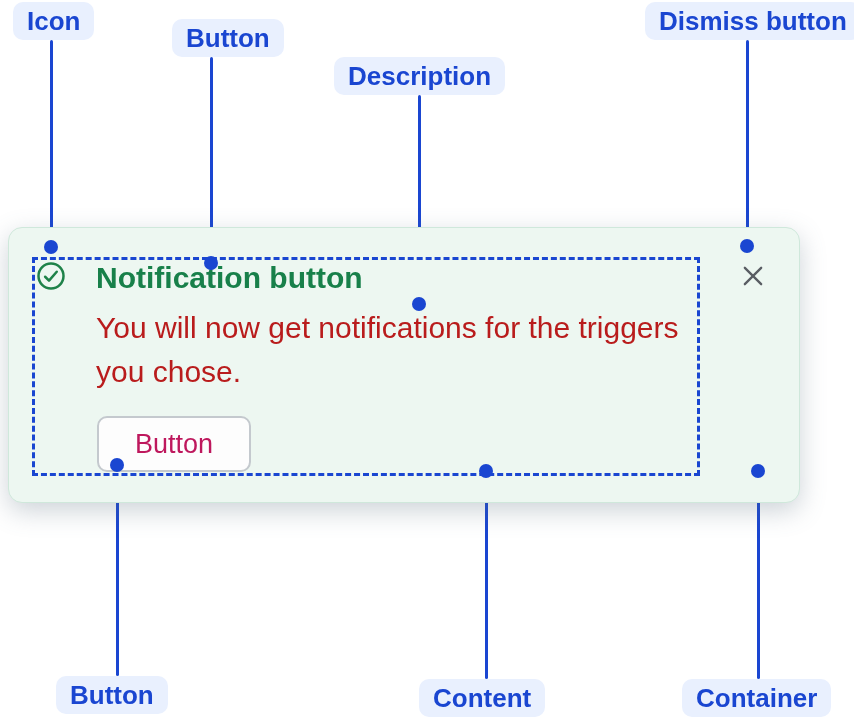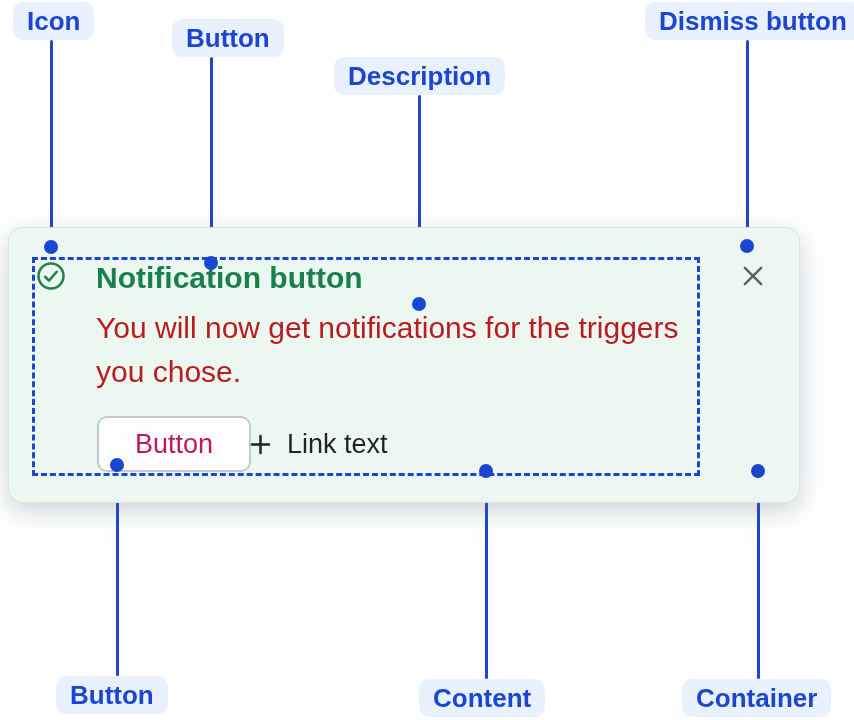--- a/index.html
+++ b/index.html
@@ -103,28 +103,20 @@
   </span>
 
   <div class="flag-title">Notification button</div>
 
   <div class="flag-description">You will now get notifications for the triggers you chose.</div>
 
   <button class="flag-button">
     <span>Button</span>
   </button>
 
-  <div class="flag-link">
-    <span style="display:inline-flex;">
-      <svg width="27" height="27" viewBox="0 0 24 24" fill="none">
-        <path d="M12 4.5 V19.5 M4.5 12 H19.5" stroke="#1F2227" stroke-width="2.2" stroke-linecap="round"></path>
-      </svg>
-    </span>
-    <span>Link text</span>
-  </div>
 
   <button class="dismiss-button">
     <span style="display:inline-flex;">
       <svg width="28" height="28" viewBox="0 0 24 24" fill="none">
         <path d="M5 5 L19 19 M19 5 L5 19" stroke="#595D63" stroke-width="2" stroke-linecap="round"></path>
       </svg>
     </span>
   </button>
 
   <div class="dot dot-icon"></div>

